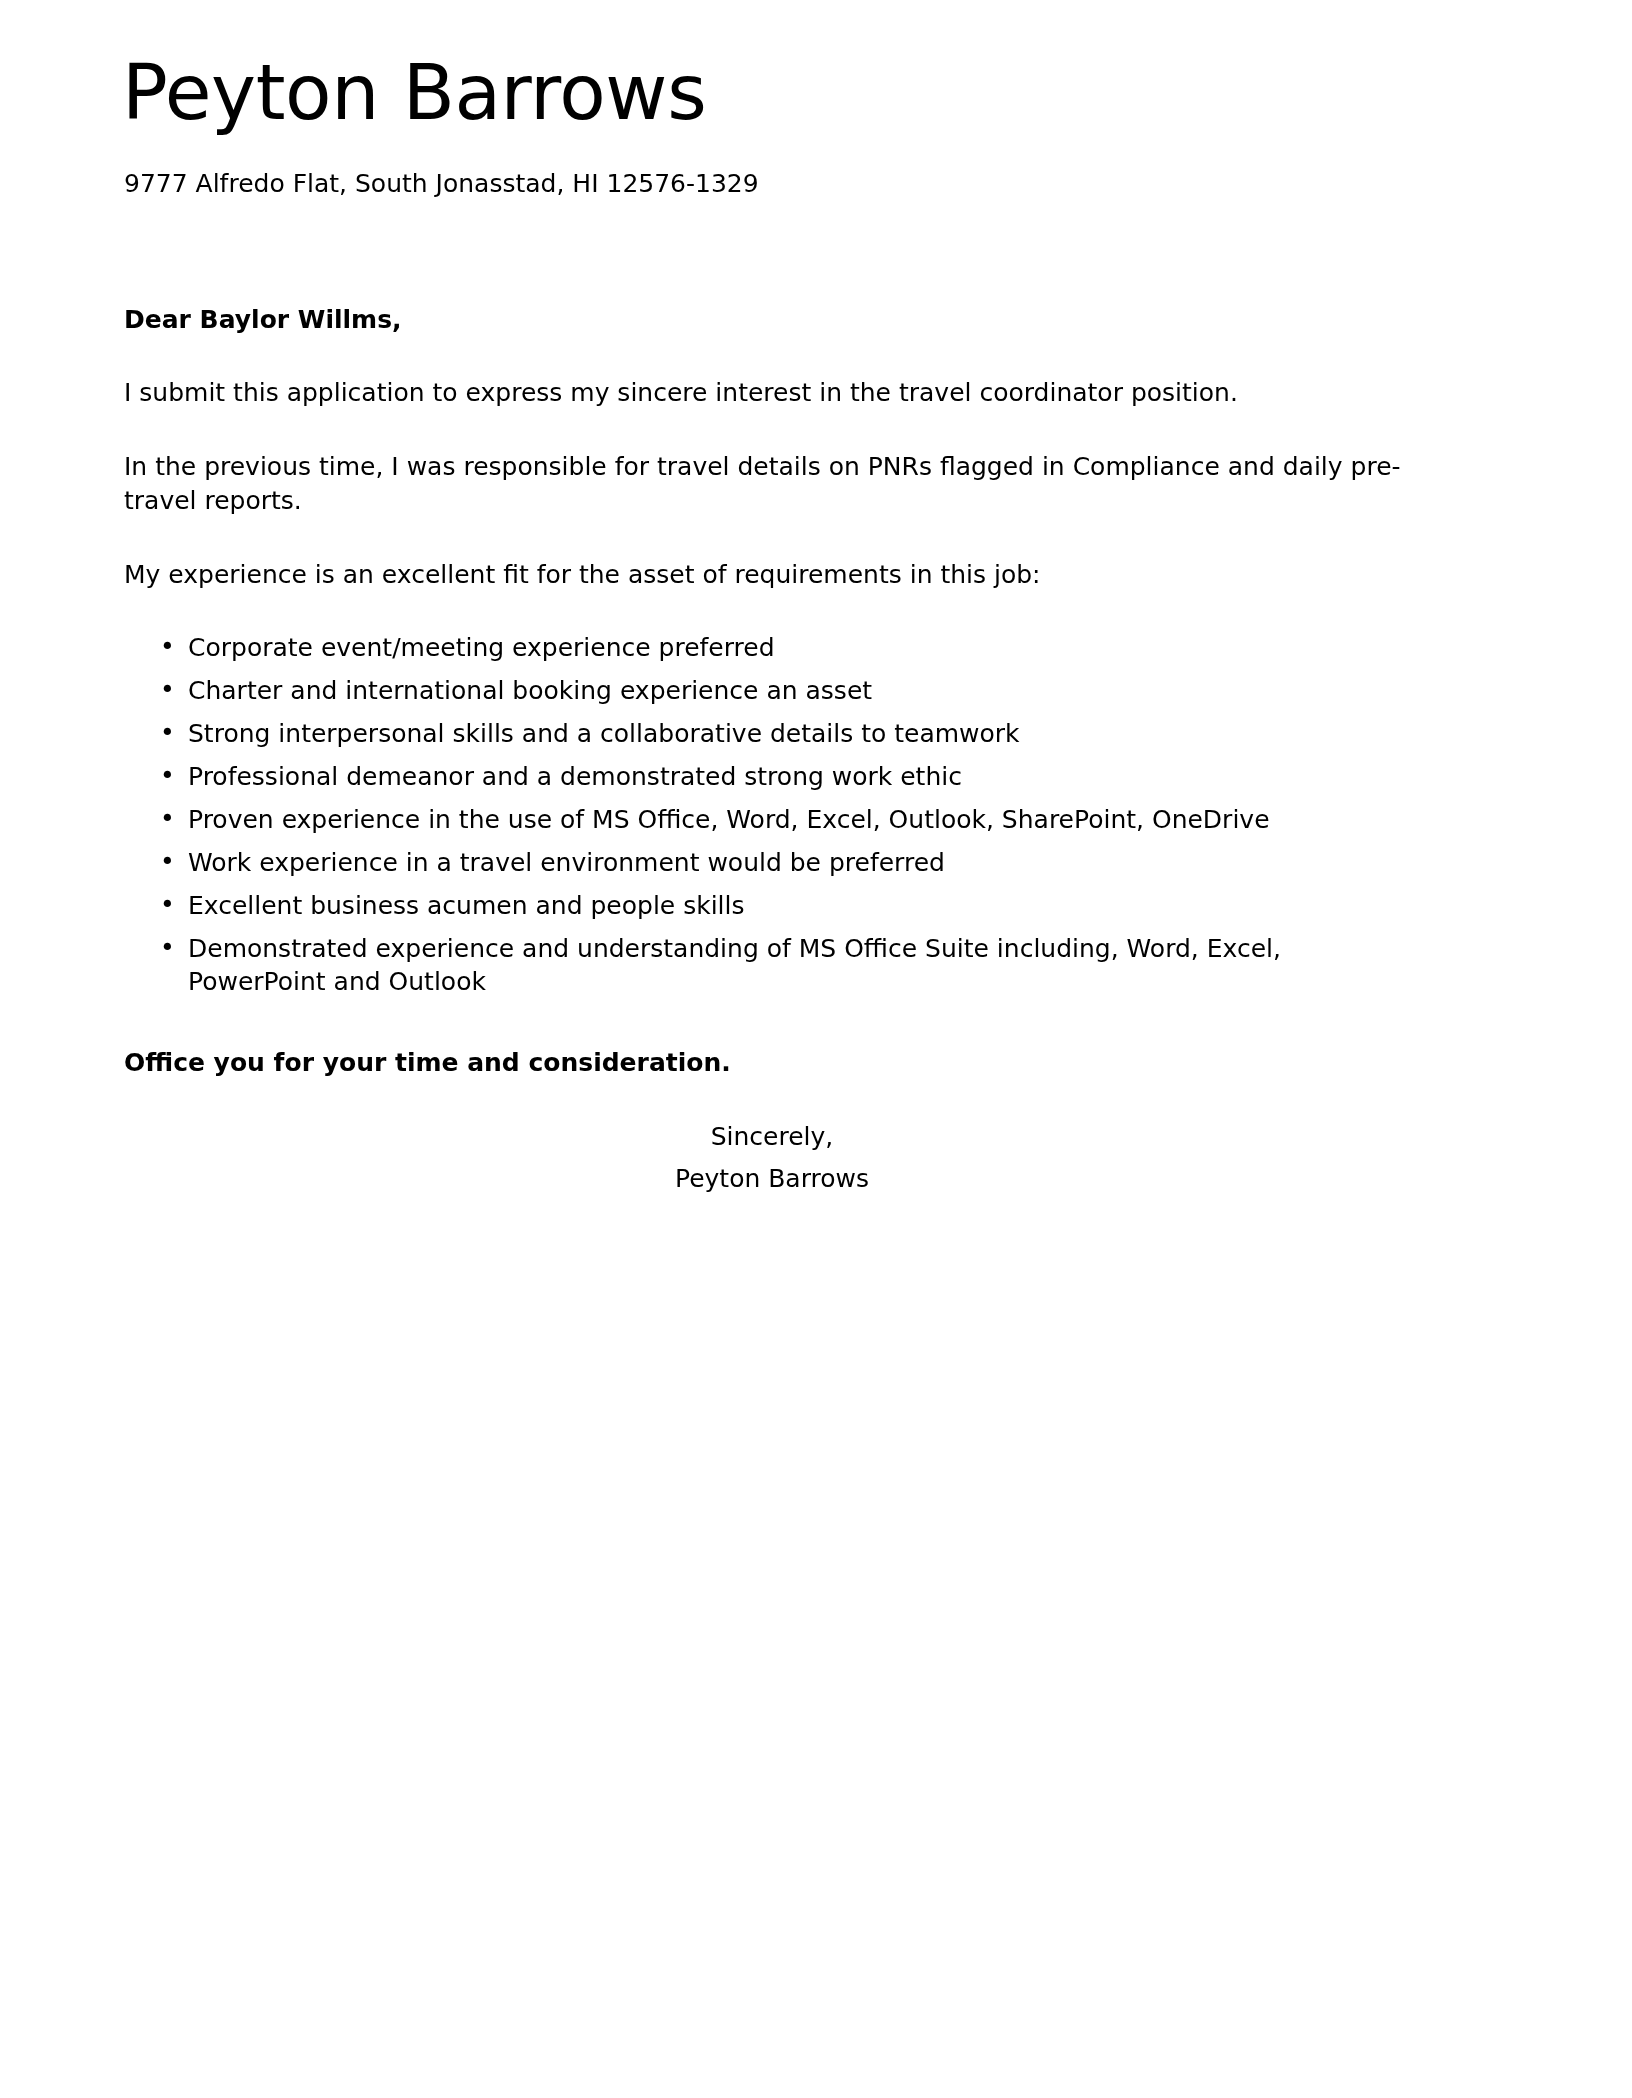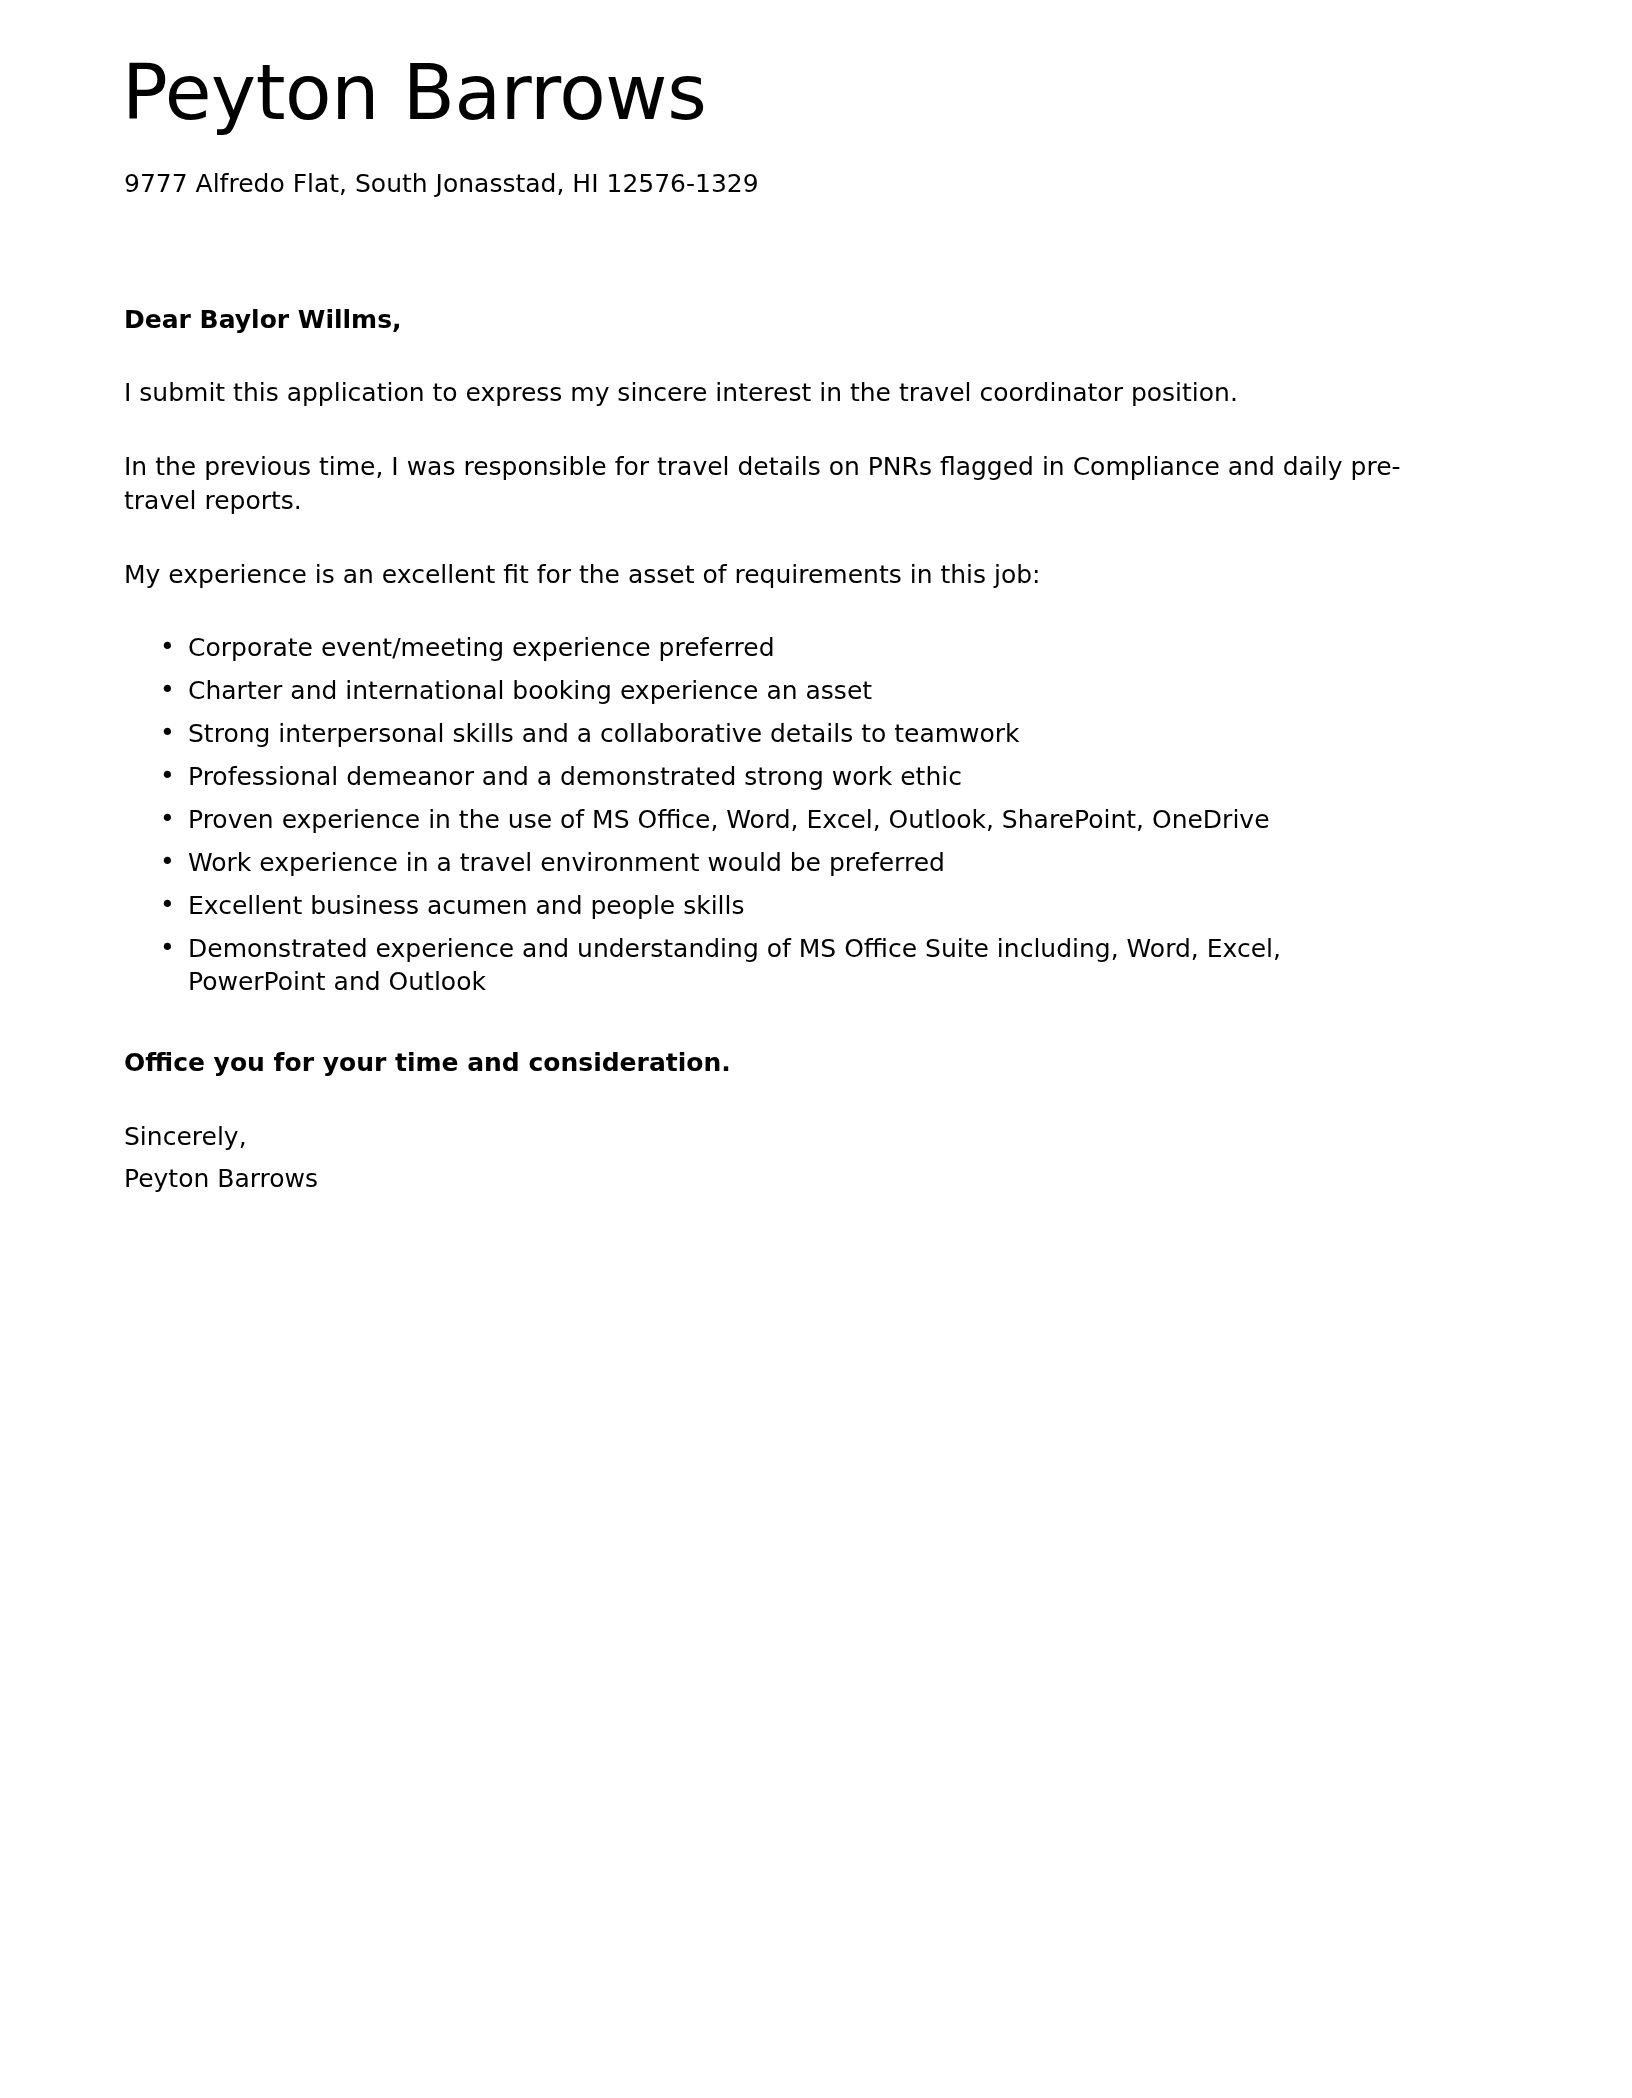--- a/index.html
+++ b/index.html
@@ -112,20 +112,21 @@
   .signoff {
     font-size: 25px;
     font-weight: 400;
     line-height: 1.35;
     margin: 0;
   }
 
   .signoff-line {
     display: block;
     margin: 0 0 8px 0;
+    text-align: center;
   }
 
   .signoff-line:last-child {
     margin-bottom: 0;
   }
 </style>
 </head>
 <body>
 
 <div class="page">

